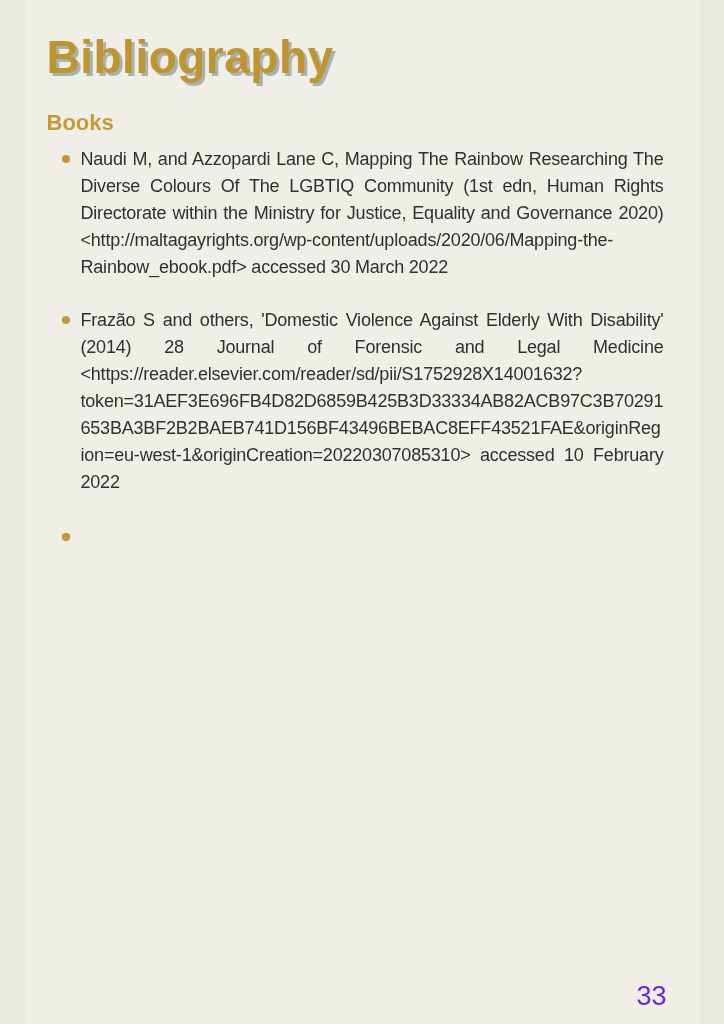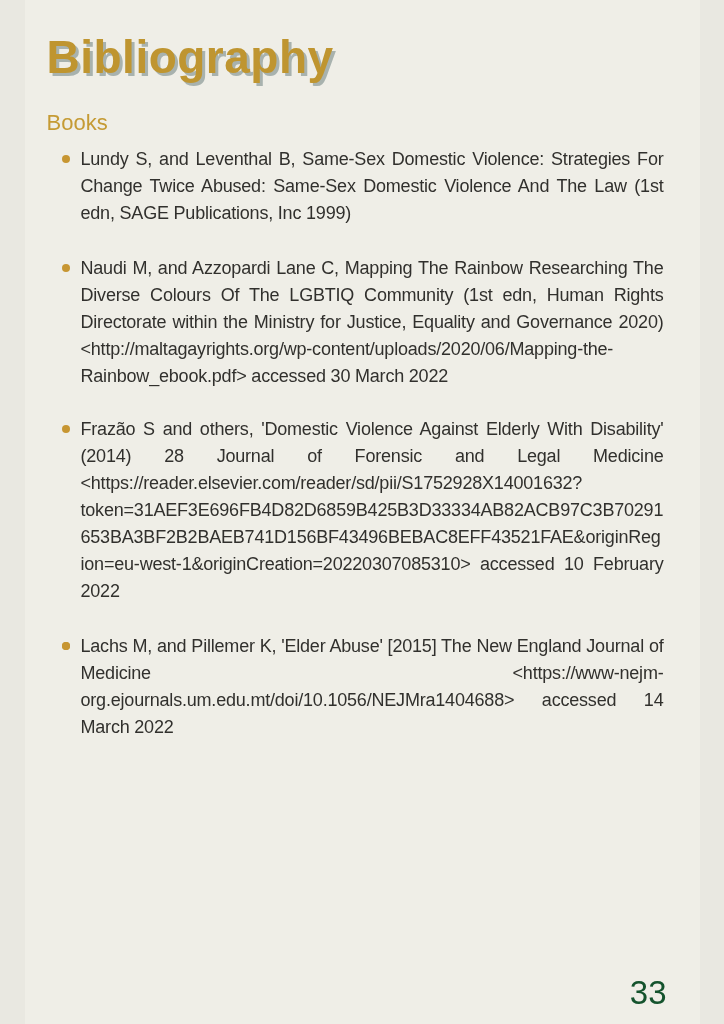--- a/index.html
+++ b/index.html
@@ -23,21 +23,21 @@
     font-weight: bold;
     letter-spacing: 0.5px;
     color: #bf9530;
     text-shadow: 3px 3px 0 #a8b2ae;
     margin: 4px 0 26px 0;
   }
   .section { margin: 0; }
   .section + .section { margin-top: 26px; }
   .section-heading {
     font-size: 22px;
-    font-weight: normal;
+    font-weight: bold;
     color: #c59b35;
     margin-bottom: 10px;
   }
   .bib-list {
     list-style: none;
   }
   .bib-item {
     position: relative;
     padding-left: 34px;
     margin-bottom: 28px;
@@ -55,56 +55,51 @@
     top: 9px;
     width: 8px;
     height: 8px;
     border-radius: 50%;
     background: #c79632;
   }
   .page-number {
     position: absolute;
     right: 33px;
     bottom: 12px;
-    font-size: 33px;
-    color: #14532d;
+    font-size: 27px;
+    color: #6d28d9;
   }
 </style>
 </head>
 <body>
 
 <div class="page">
 
   <h1 class="title">Bibliography</h1>
 
   <section class="section">
     <h2 class="section-heading">Books</h2>
     <ul class="bib-list">
-      <li class="bib-item">
-        <span class="bullet"></span>
-        <span>Lundy S, and Leventhal B, Same-Sex Domestic Violence: Strategies For Change Twice Abused: Same-Sex Domestic Violence And The Law (1st edn, SAGE Publications, Inc 1999)</span>
-      </li>
       <li class="bib-item">
         <span class="bullet"></span>
         <span>Naudi M, and Azzopardi Lane C, Mapping The Rainbow Researching The Diverse Colours Of The LGBTIQ Community (1st edn, Human Rights Directorate within the Ministry for Justice, Equality and Governance 2020) &lt;http://maltagayrights.org/wp-content/uploads/2020/06/Mapping-the-Rainbow_ebook.pdf&gt; accessed 30 March 2022</span>
       </li>
     </ul>
   </section>
 
   <section class="section">
     <ul class="bib-list">
       <li class="bib-item">
         <span class="bullet"></span>
         <span>Frazão S and others, 'Domestic Violence Against Elderly With Disability' (2014) 28 Journal of Forensic and Legal Medicine &lt;https://reader.elsevier.com/reader/sd/pii/S1752928X14001632?token=31AEF3E696FB4D82D6859B425B3D33334AB82ACB97C3B70291653BA3BF2B2BAEB741D156BF43496BEBAC8EFF43521FAE&amp;originRegion=eu-west-1&amp;originCreation=20220307085310&gt; accessed 10 February 2022</span>
       </li>
       <li class="bib-item">
         <span class="bullet"></span>
       </li>
       <li class="bib-item">
         <span class="bullet"></span>
-        <span>Lachs M, and Pillemer K, 'Elder Abuse' [2015] The New England Journal of Medicine &lt;https://www-nejm-org.ejournals.um.edu.mt/doi/10.1056/NEJMra1404688&gt; accessed 14 March 2022</span>
       </li>
     </ul>
   </section>
 
   <div class="page-number">33</div>
 
 </div>
 
 </body></html>

